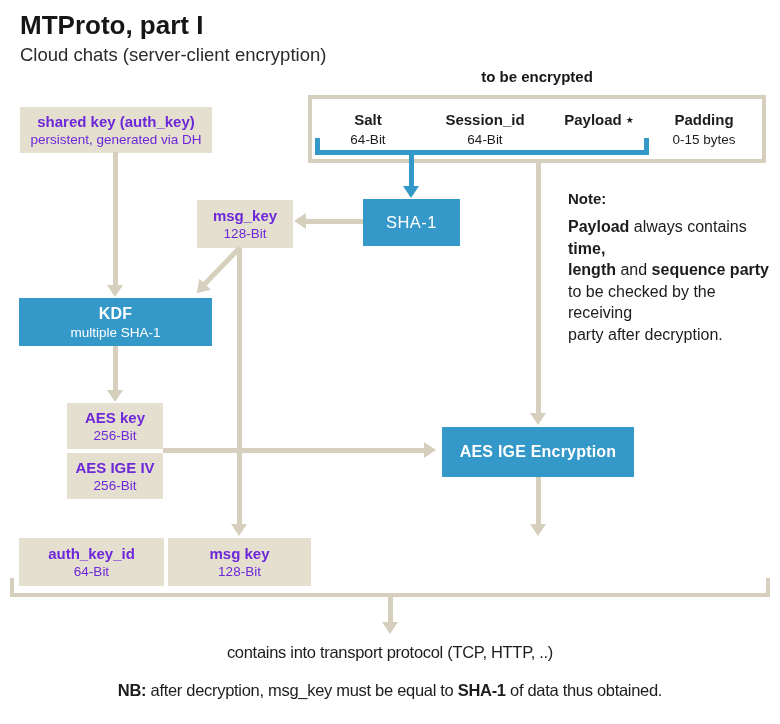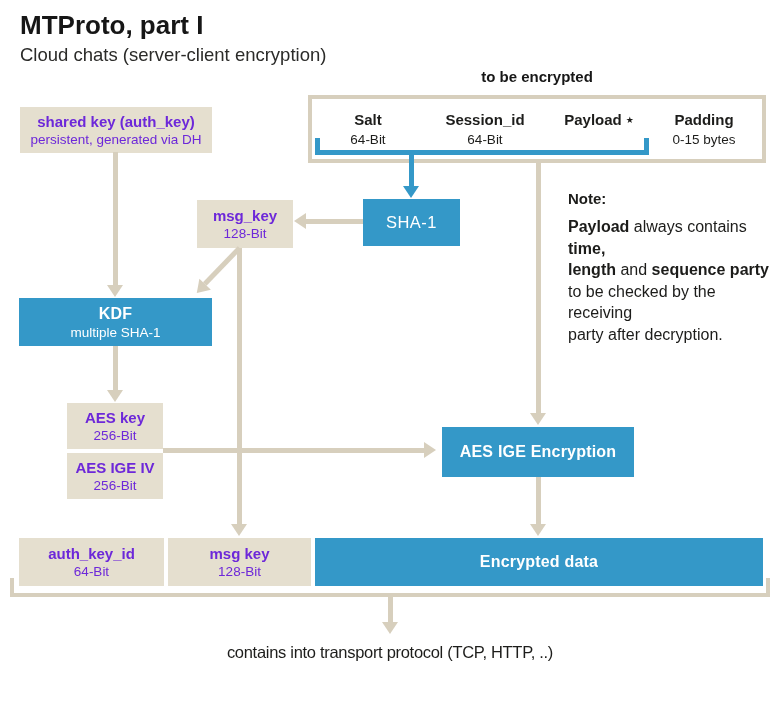--- a/index.html
+++ b/index.html
@@ -146,27 +146,27 @@
   <div class="hd hd-down" style="left:530px;top:524px;"></div>
 
   <div class="box box-beige" style="left:19px;top:538px;width:145px;height:48px;">
     <div class="bt">auth_key_id</div>
     <div class="bs">64-Bit</div>
   </div>
   <div class="box box-beige" style="left:168px;top:538px;width:143px;height:48px;">
     <div class="bt">msg key</div>
     <div class="bs">128-Bit</div>
   </div>
-  <div class="box box-blue" style="left:315px;top:538px;width:448px;height:48px;">
-    <div class="blue-label">Encrypted data</div>
-  </div>
 
   <div class="ln" style="left:10px;top:578px;width:4px;height:19px;"></div>
   <div class="ln" style="left:10px;top:593px;width:760px;height:4px;"></div>
   <div class="ln" style="left:766px;top:578px;width:4px;height:19px;"></div>
   <div class="ln" style="left:388px;top:597px;width:5px;height:25px;"></div>
   <div class="hd hd-down" style="left:382px;top:622px;"></div>
 
   <div class="caption" style="top:643px;">
     <span>contains into transport protocol (TCP, HTTP, ..)</span>
   </div>
+  <div class="caption" style="top:681px;">
+    <b>NB:</b><span> after decryption, msg_key must be equal to </span><b>SHA-1</b><span> of data thus obtained.</span>
+  </div>
 
 </div>
 
 </body></html>

